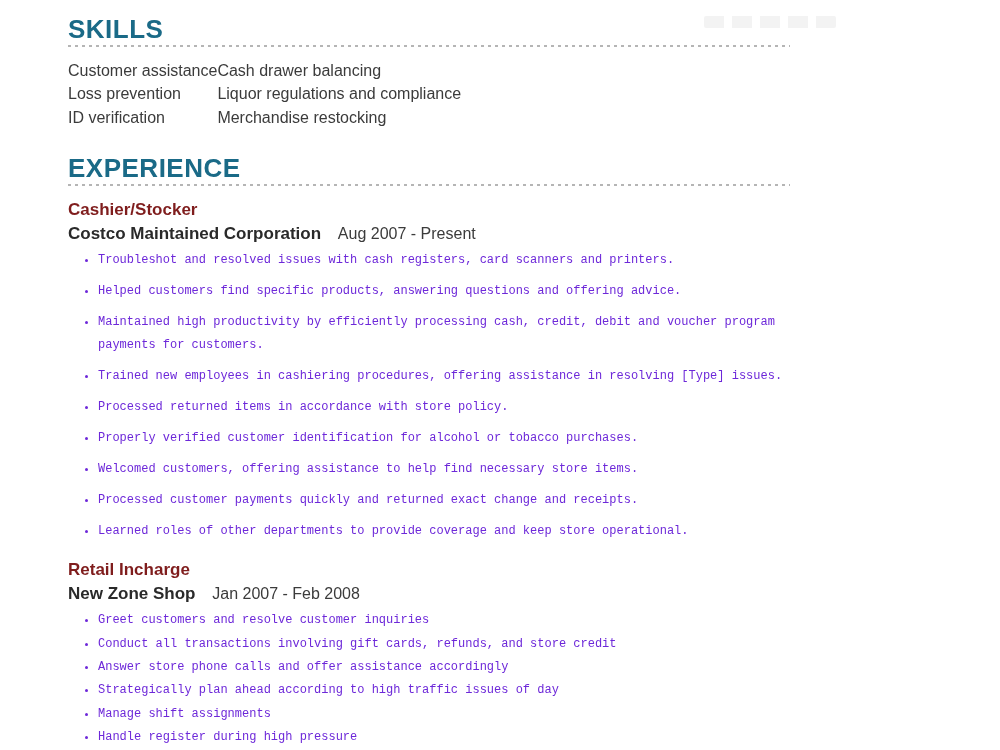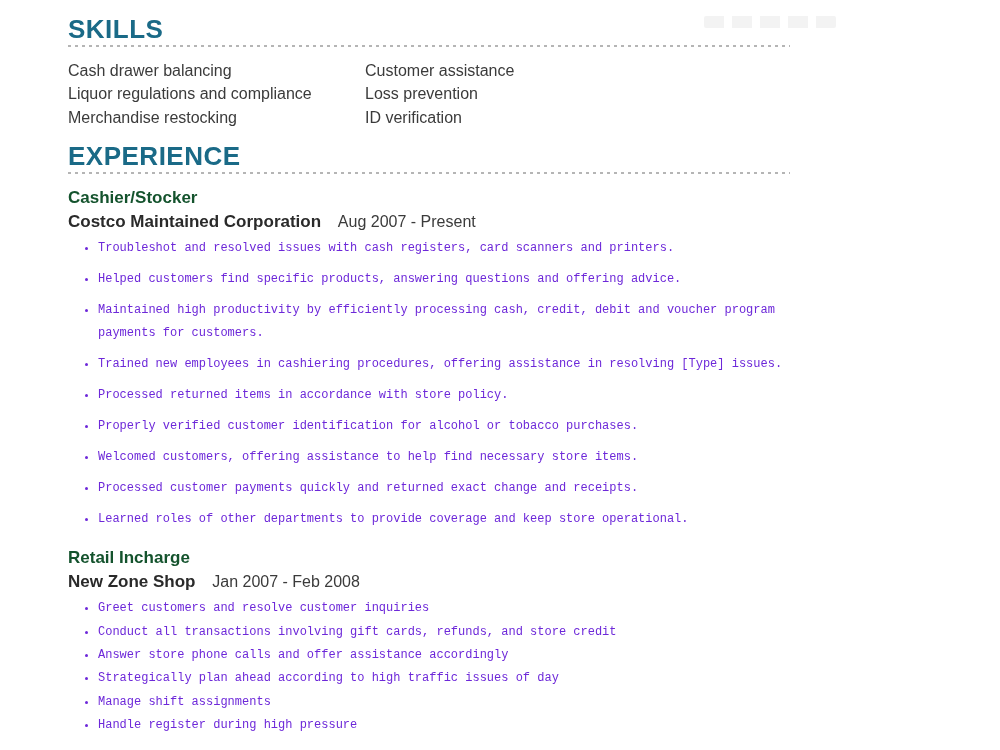--- a/index.html
+++ b/index.html
@@ -46,28 +46,28 @@
   }
   
   .skills-cols {
     display: flex;
     margin-top: 12px;
     font-size: 16px;
   }
   .skills-col { line-height: 23.4px; }
   .skills-col.col-1 { width: 297px; }
   
-  .experience-section { margin-top: 12px; }
+  .experience-section { margin-top: 24px; }
   .job { margin-top: 12px; }
   .job + .job { margin-top: 15px; }
   .job-role {
     font-size: 17px;
     line-height: 24px;
     font-weight: 700;
-    color: #14532d;
+    color: #7f1d1d;
   }
   .job-meta {
     font-size: 17px;
     line-height: 24px;
     font-weight: 700;
     color: #2a2a2a;
   }
   .job-dates {
     font-weight: 400;
     font-size: 16px;
@@ -92,29 +92,29 @@
 <body>
 
 <div class="page">
 
   <div class="watermark"></div>
 
   <section class="skills-section">
     <h2 class="section-title">SKILLS</h2>
     <div class="rule"></div>
     <div class="skills-cols">
+      <div class="skills-col col-2">
+          <div>Customer assistance</div>
+          <div>Loss prevention</div>
+          <div>ID verification</div>
+        </div>
       <div class="skills-col col-1">
           <div>Cash drawer balancing</div>
           <div>Liquor regulations and compliance</div>
           <div>Merchandise restocking</div>
-        </div>
-      <div class="skills-col col-2">
-          <div>Customer assistance</div>
-          <div>Loss prevention</div>
-          <div>ID verification</div>
         </div>
     </div>
   </section>
 
   <section class="experience-section">
     <h2 class="section-title">EXPERIENCE</h2>
     <div class="rule"></div>
 
     <div class="job">
       <div class="job-role">Cashier/Stocker</div>

